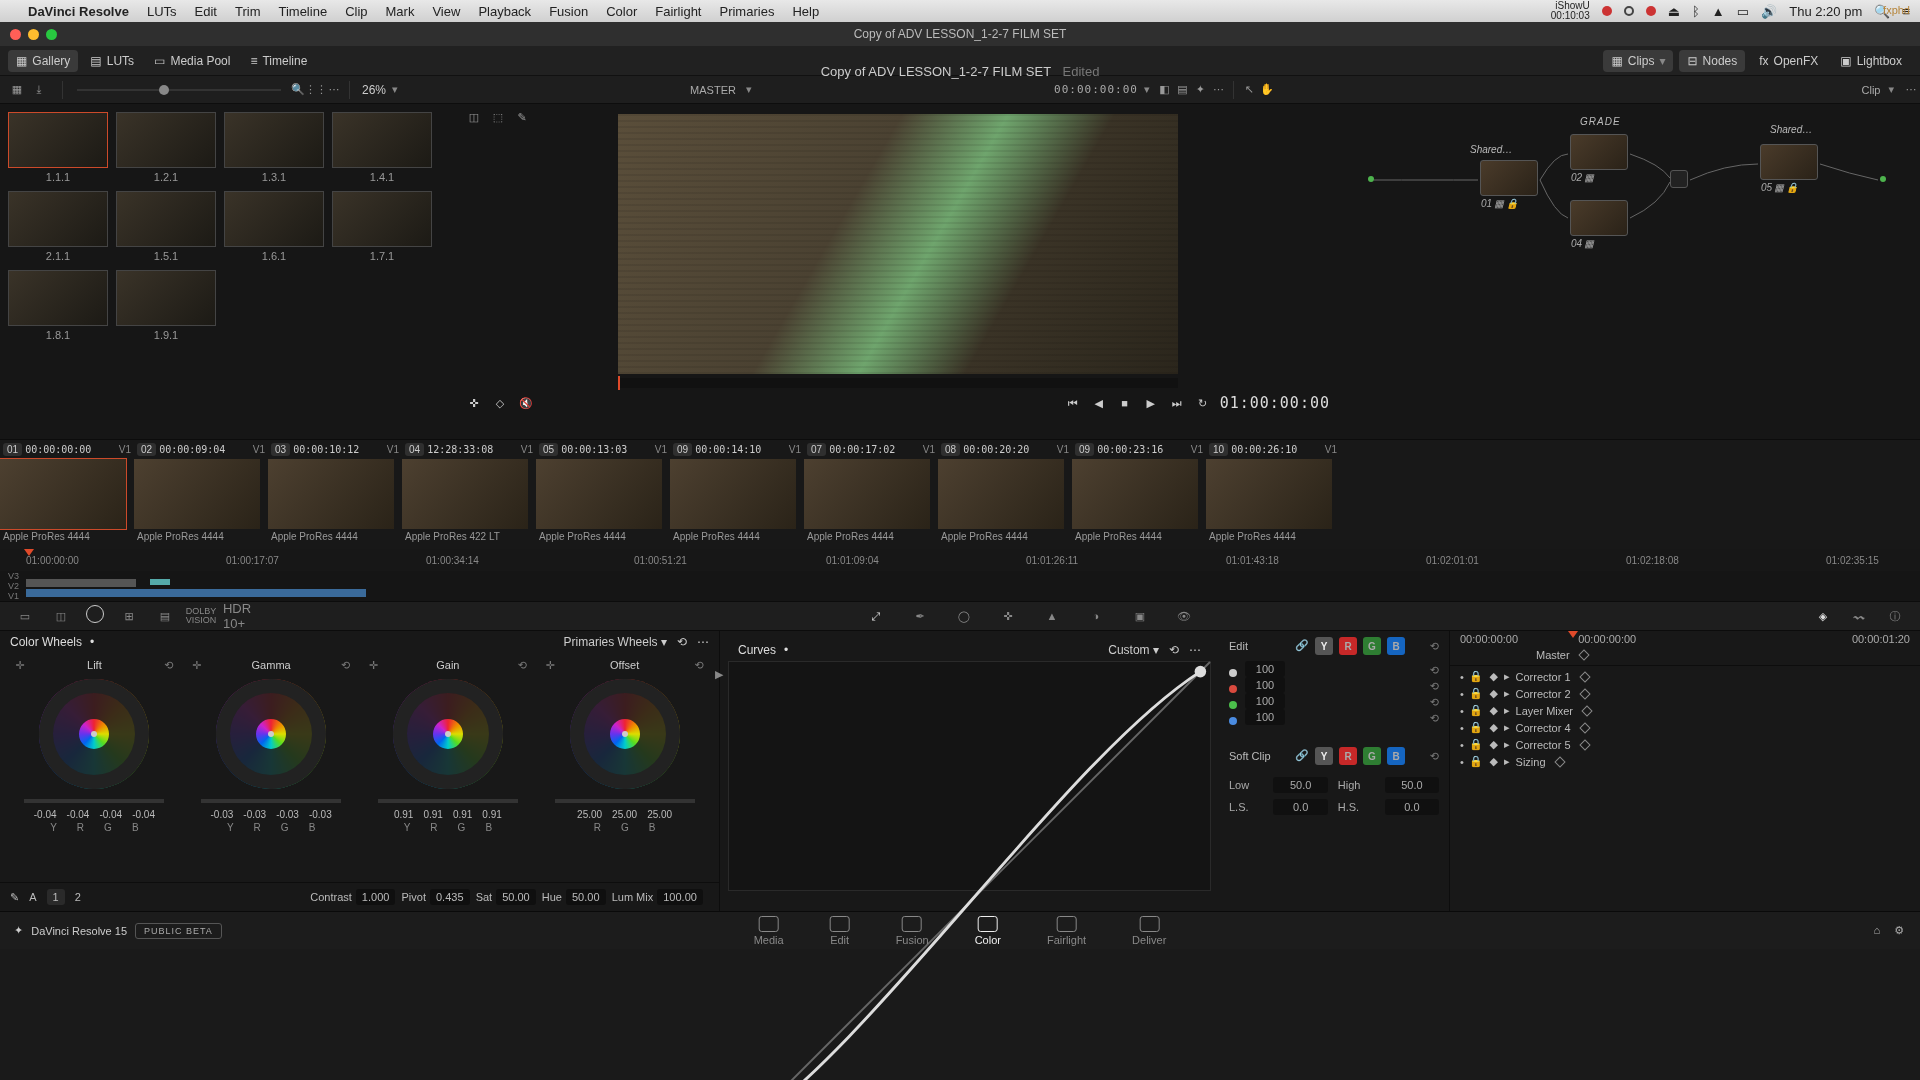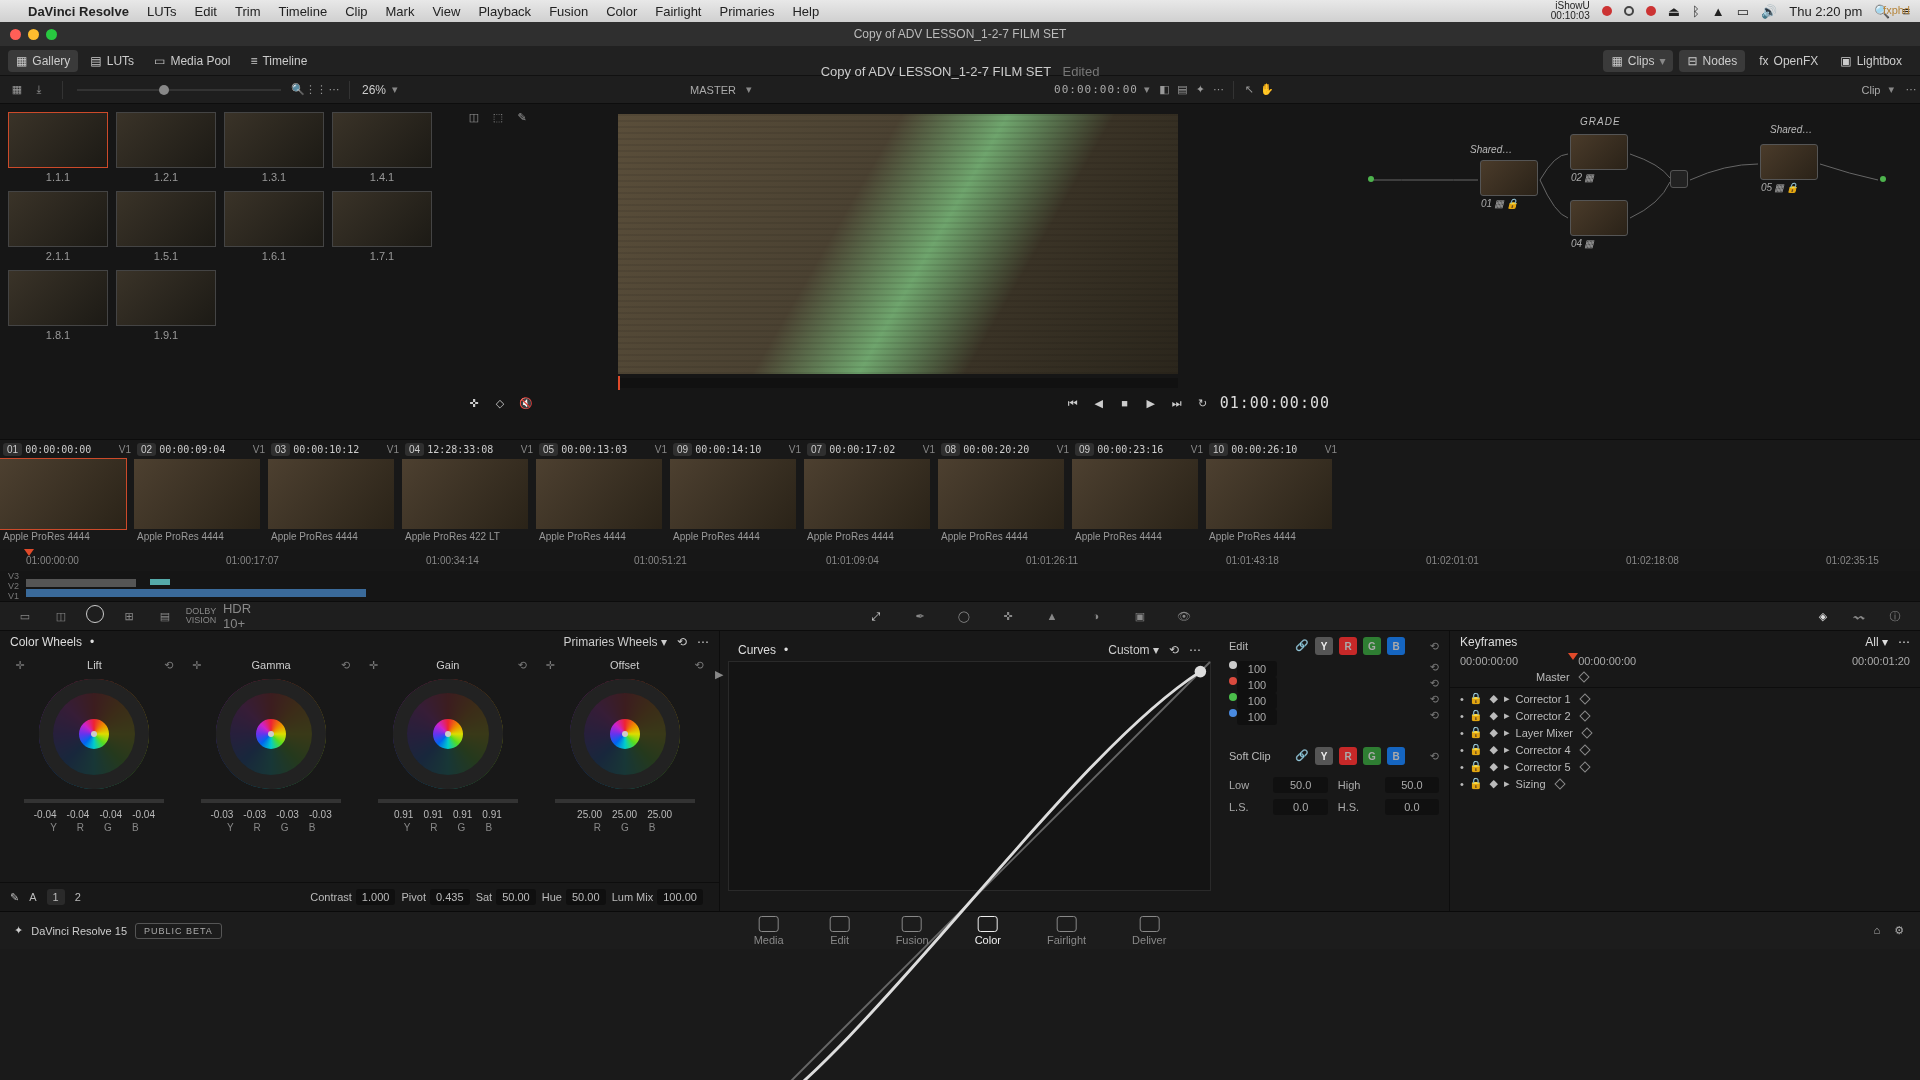--- a/index.html
+++ b/index.html
@@ -97,21 +97,21 @@
 .panel-curves{ flex:1; border-right:1px solid #0d0d0d; display:flex;}
 .curve-area{ flex:1; position:relative; padding:8px;}
 .curve-box{ width:100%; height:230px; background:#141414; position:relative; border:1px solid #2a2a2a;}
 .curve-box svg{ position:absolute; inset:0;}
 .curve-side{ width:230px; padding:6px 10px; display:flex; flex-direction:column; gap:6px;}
 .cs-row{ display:flex; align-items:center; gap:6px; font-size:11px;}
 .cs-row .lbl{ width:60px; text-align:left; color:#bbb;}
 .ch-btn{ width:18px;height:18px;border-radius:3px;display:inline-flex;align-items:center;justify-content:center;font-size:10px;font-weight:600;}
 .ch-y{background:#555;color:#eee}.ch-r{background:#c62828}.ch-g{background:#2e7d32}.ch-b{background:#1565c0}
 .link-ic{ width:14px;height:14px; color:#888;}
-.spin-row{ display:flex; align-items:flex-start; }
+.spin-row{ display:flex; align-items:flex-end; gap:8px;}
 .spin-row .dot{width:8px;height:8px;border-radius:50%;}
 .spin-val{ background:#101010; padding:2px 8px; min-width:40px; text-align:center; border-radius:3px;}
 .sc-grid{ display:grid; grid-template-columns:auto auto auto auto; gap:6px 10px; font-size:11px; align-items:center; margin-top:6px;}
 
 .panel-kf{ width:470px; display:flex; flex-direction:column;}
 .kf-head{ display:flex; padding:4px 10px; font-size:12px; color:#ddd;}
 .kf-tc-row{ display:flex; padding:2px 10px; font-family:monospace; font-size:11px; gap:60px; color:#aaa;}
 .kf-tc-row .ph{ position:relative;}
 .kf-tc-row .ph::before{content:"";position:absolute;left:-10px;top:-2px;border-left:5px solid transparent;border-right:5px solid transparent;border-top:7px solid #e04a2a;}
 .kf-list{ flex:1; padding:2px 0;}
@@ -668,24 +668,20 @@
           <span class="spin-val">50.0</span>
           <span>L.S.</span>
           <span class="spin-val">0.0</span>
           <span>H.S.</span>
           <span class="spin-val">0.0</span>
         </div>
     </div>
   </div>
 
   <div class="panel-kf">
-    <div class="kf-head">
-      <span>Keyframes</span>
-      <span style="margin-left:auto"><span>All</span> ▾ &nbsp; ⋯</span>
-    </div>
     <div class="kf-tc-row">
       <span>00:00:00:00</span>
       <span class="ph">00:00:00:00</span>
       <span style="margin-left:auto">00:00:01:20</span>
     </div>
     <div class="kf-row" style="border-bottom:1px solid #0d0d0d;padding-bottom:4px">
       <span style="width:70px"></span>
       <span>Master</span>
       <span class="dia"></span>
     </div>

